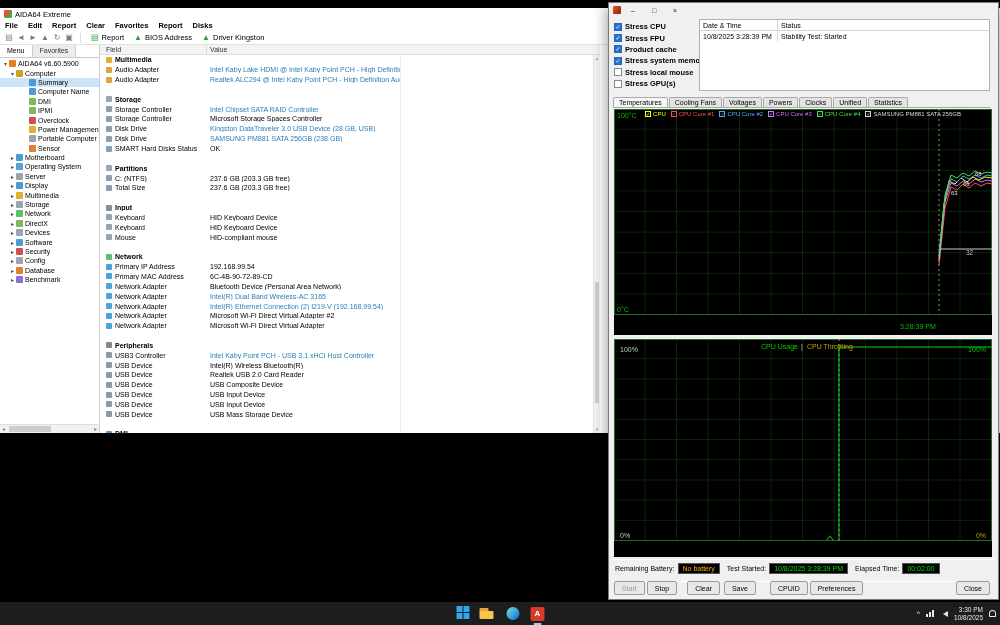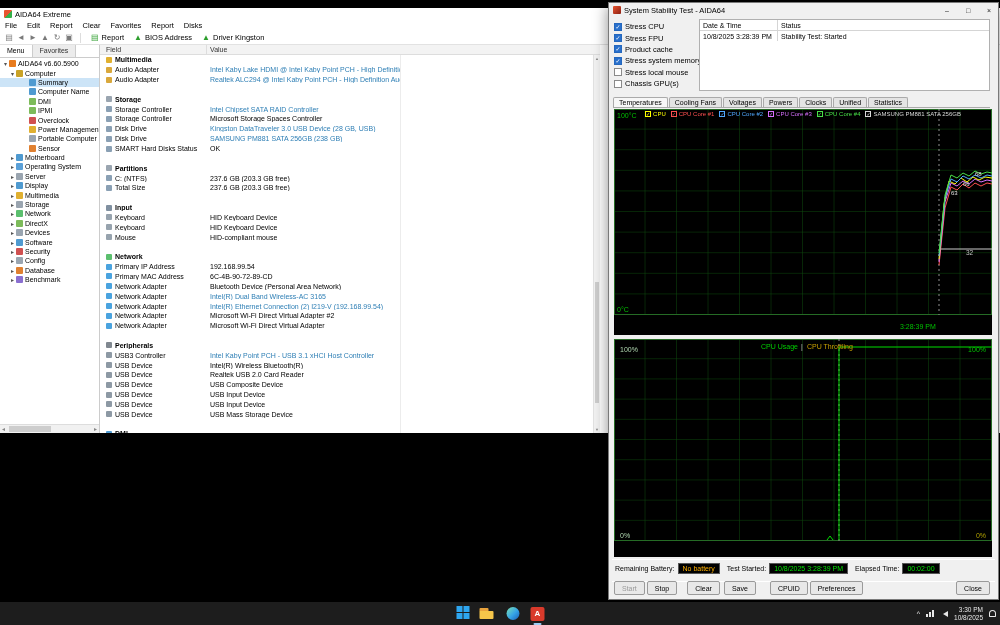--- a/index.html
+++ b/index.html
@@ -6,21 +6,21 @@
   html,body { width:1000px; height:625px; overflow:hidden; background:#000;
     font-family:"Liberation Sans", sans-serif; }
   #screen { position:relative; width:1000px; height:625px; }
 
   
   .main-window { position:absolute; left:0; top:0; width:1000px; height:425px; background:#fff;margin-top:8px; }
   .titlebar { height:12px; display:flex; align-items:center; gap:3px; padding:0 4px; background:#fff; }
   .app-icon { width:8px; height:8px; border-radius:1px;
     background:linear-gradient(135deg,#e8542f 0 50%,#35b04a 50% 100%); }
   .app-title { font-size:7.5px; color:#000; }
-  .menubar { height:11px; display:flex; align-items:center; background:#fff; }
+  .menubar { height:11px; display:flex; align-items:center; background:#fff;font-weight:bold; }
   .menu-item { font-size:7.5px; padding:0 5px; color:#000; }
   .toolbar { height:14px; display:flex; align-items:center; background:#fff;
     border-bottom:1px solid #e2e2e2; padding:0 3px; gap:2px; }
   .nav-ic { font-size:8px; color:#7a7a7a; width:12px; text-align:center; }
   .tb-sep { width:1px; height:10px; background:#ddd; margin:0 3px; }
   .tool-btn { display:flex; align-items:center; gap:3px; font-size:7.5px; color:#000; padding:0 5px; }
   .tool-ic { color:#2d9e2d; font-size:8px; }
 
   
   .sidebar { position:absolute; left:0; top:37px; width:100px; bottom:0; background:#fff;
@@ -63,21 +63,21 @@
     border:1px solid #7a7a7a; box-shadow:0 4px 14px rgba(0,0,0,.45); }
   .stab-titlebar { height:14px; display:flex; align-items:center; gap:3px; padding-left:4px; }
   .stab-icon { width:8px; height:8px; border-radius:1px; background:linear-gradient(135deg,#e8542f,#8b1f12); }
   .stab-title { font-size:7.5px; color:#000; flex:1; }
   .cap-btn { width:18px; height:13px; font-size:7px; display:flex; align-items:center; justify-content:center; color:#222; }
   .stress-area { position:absolute; left:5px; top:18px; }
   .stress-row { display:flex; align-items:center; gap:3px; height:11.4px; }
   .cb { width:8px; height:8px; border:1px solid #8a8a8a; background:#fff; font-size:6px; line-height:7px;
     color:#fff; text-align:center; flex:none; }
   .cb.on { background:#2970cc; border-color:#2467bd; }
-  .stress-label { font-size:7.5px; color:#000; }
+  .stress-label { font-size:7.5px; color:#000;font-weight:bold; }
   .status-table { position:absolute; left:90px; top:16px; right:8px; height:72px; background:#fff;
     border:1px solid #b0b0b0; font-size:7px; color:#000; }
   .st-head { display:flex; height:11px; border-bottom:1px solid #d5d5d5; }
   .st-c1 { width:78px; padding-left:3px; border-right:1px solid #d5d5d5; display:flex; align-items:center; }
   .st-c2 { flex:1; padding-left:3px; display:flex; align-items:center; }
   .st-row { display:flex; height:10px; }
   .stab-tabs { position:absolute; left:4px; top:92px; right:8px; height:13px; display:flex;
     align-items:flex-end; border-bottom:1px solid #aaa; }
   .stab { font-size:7px; padding:1px 5px; background:#e4e4e4; border:1px solid #aaa; border-bottom:none;
     margin-right:1px; border-radius:2px 2px 0 0; color:#000; }
@@ -655,21 +655,20 @@
         <span class="varr" style="top:1px">▲</span>
         <span class="varr" style="bottom:1px">▼</span>
         <span class="vthumb"></span>
       </div>
     </div>
   </div>
 
   <div class="stab-window">
     <div class="stab-titlebar">
       <span class="stab-icon"></span>
-      <span class="stab-title">System Stability Test - AIDA64</span>
       <span class="cap-btn">–</span>
       <span class="cap-btn">□</span>
       <span class="cap-btn">×</span>
     </div>
 
     <div class="stress-area">
         <div class="stress-row">
           <span class="cb on">✓</span>
           <span class="stress-label">Stress CPU</span>
         </div>
@@ -684,21 +683,21 @@
         <div class="stress-row">
           <span class="cb on">✓</span>
           <span class="stress-label">Stress system memory</span>
         </div>
         <div class="stress-row">
           <span class="cb"></span>
           <span class="stress-label">Stress local mouse</span>
         </div>
         <div class="stress-row">
           <span class="cb"></span>
-          <span class="stress-label">Chassis GPU(s)</span>
+          <span class="stress-label">Stress GPU(s)</span>
         </div>
       </div>
 
     <div class="status-table">
       <div class="st-head">
         <span class="st-c1">Date &amp; Time</span>
         <span class="st-c2">Status</span>
       </div>
       <div class="st-row">
         <span class="st-c1">10/8/2025 3:28:39 PM</span>

